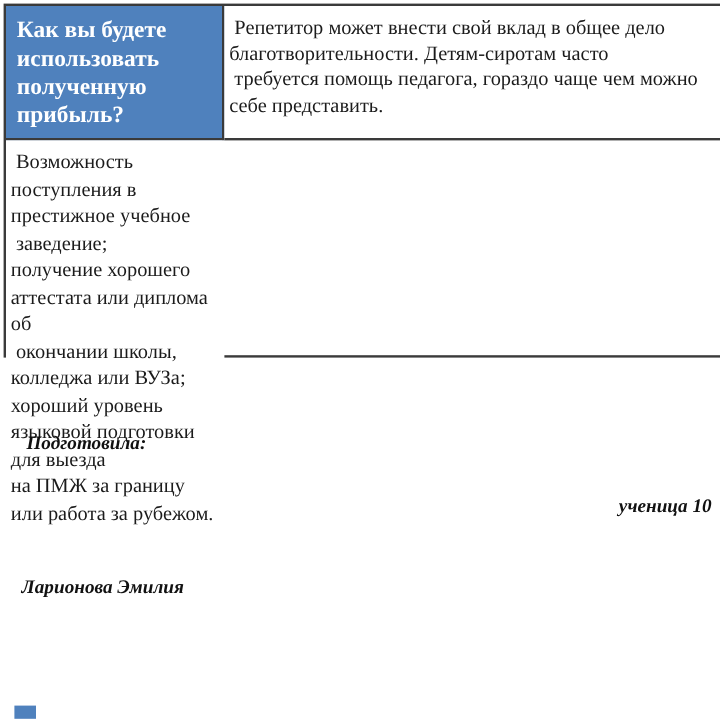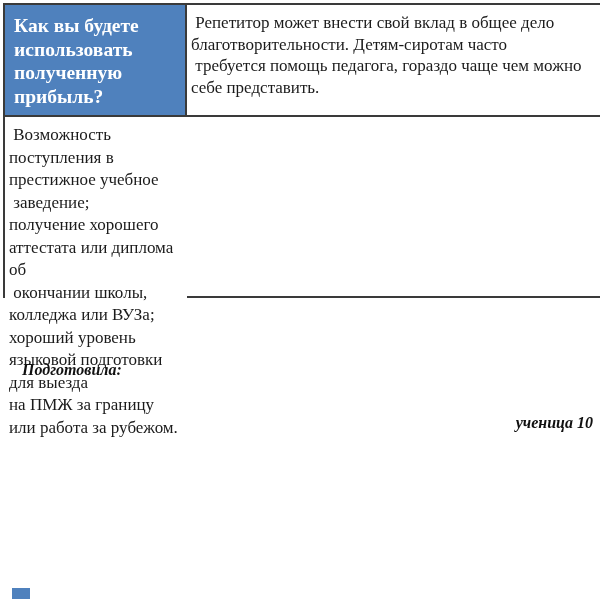--- a/index.html
+++ b/index.html
@@ -62,16 +62,17 @@
  окончании школы, колледжа или ВУЗа;
 хороший уровень языковой подготовки для выезда
 на ПМЖ за границу или работа за рубежом.</div>
   </div>
 
   <div class="credit" id="credit-prepared">Подготовила:</div>
 
   <div class="credit" id="credit-student">ученица 10</div>
 
 
+  <div class="credit" id="credit-name">Ларионова Эмилия</div>
 
   <div class="corner-marker"></div>
 
 </div>
 
 </body></html>

